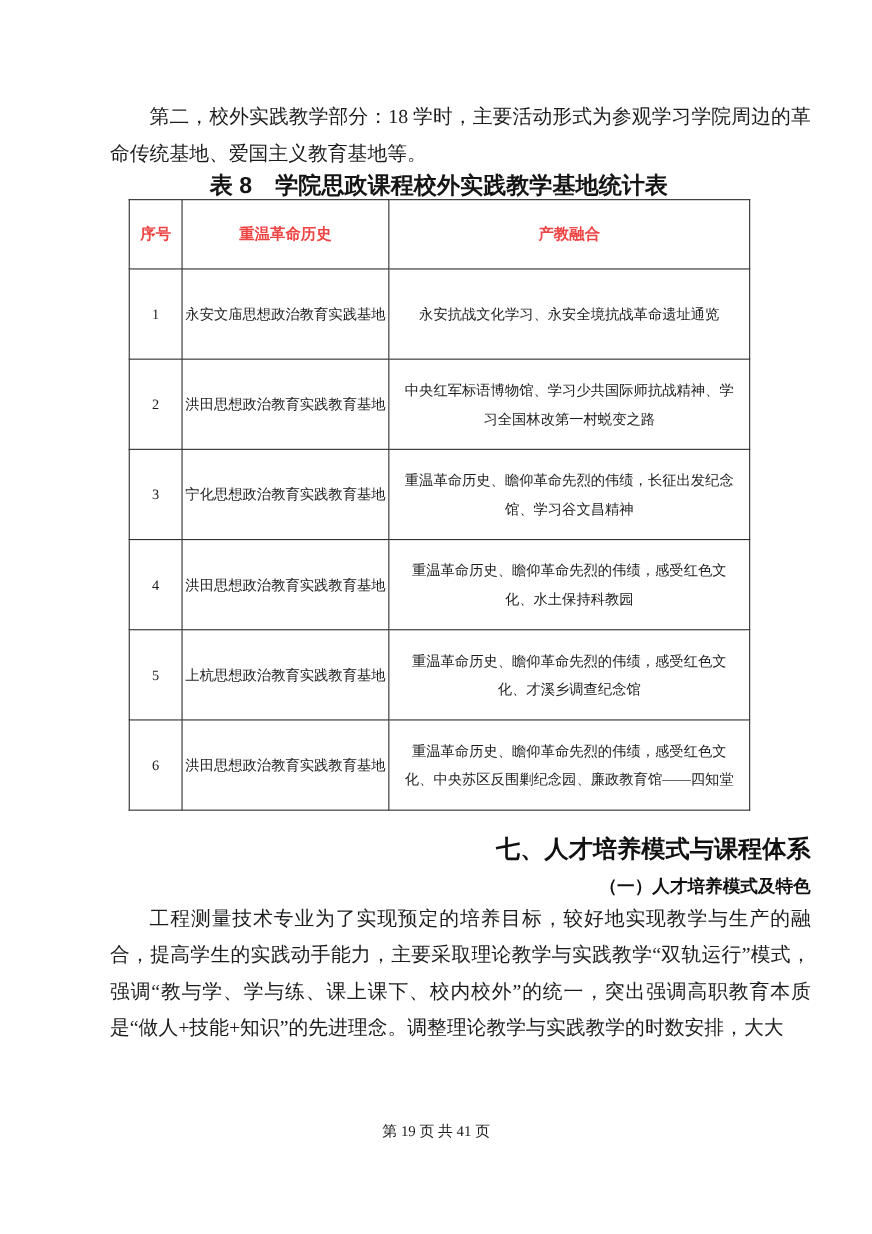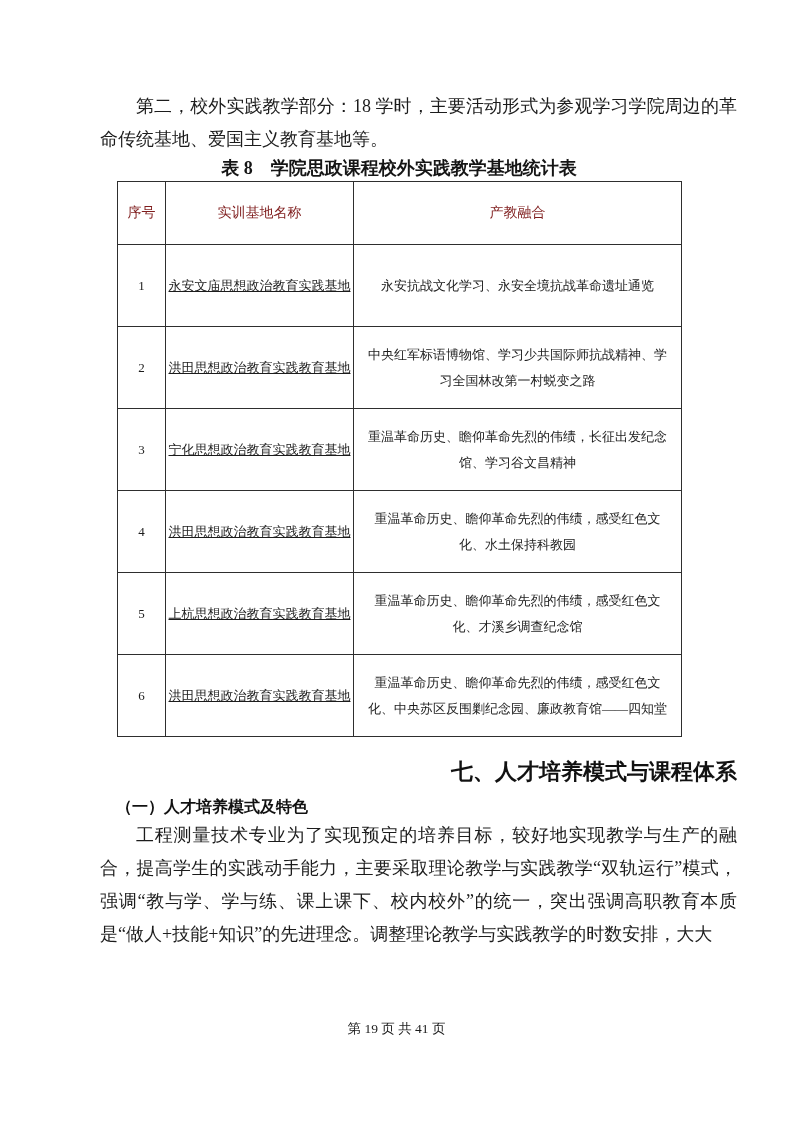--- a/index.html
+++ b/index.html
@@ -18,65 +18,66 @@
     font-size:18px;
     line-height:33px;
     text-align:justify;
     text-indent:2em;
     word-break:break-all;
   }
   .caption{
     margin:2px 0 0 17px;
     width:564px;
     text-align:center;
-    font-family:Liberation Serif, serif;
+    font-family:Liberation Sans, sans-serif;
     font-weight:bold;
-    font-size:18px;
+    font-size:21px;
     line-height:21px;
     color:#151515;
   }
   table.stats{
     margin:2px 0 0 17px;
     width:564px;
     border-collapse:collapse;
     table-layout:fixed;
   }
   table.stats th,table.stats td{
     border:1px solid #2e2e2e;
     vertical-align:middle;
     overflow:hidden;
   }
   table.stats th{
     height:60px;
     font-family:"Liberation Sans","DejaVu Sans",sans-serif;
-    font-weight:normal;
+    font-weight:bold;
     font-size:14px;
     text-align:center;
-    color:#7f1d1d;
+    color:#ef4444;
   }
   table.stats td{height:61px;font-size:13px;line-height:26px;}
   td.cell-no{text-align:center;}
-  td.cell-base{text-align:center;padding:2px 2px;text-decoration:underline;}
+  td.cell-base{text-align:center;padding:2px 2px;}
   td.cell-proj{text-align:center;padding:10px 9px;word-break:break-all;}
   h1.sec{
     margin:20px 0 0 52px;
     font-family:"Liberation Sans","DejaVu Sans",sans-serif;
     font-weight:bold;
     font-size:22px;
     line-height:30px;
     color:#111;
     text-align:right;
   }
   h2.subsec{
-    margin:8px 0 0 16px;
+    margin:8px 0 0 4px;
     font-family:"Liberation Sans","DejaVu Sans",sans-serif;
     font-weight:bold;
     font-size:16px;
     line-height:24px;
     color:#111;
+    text-align:right;
   }
   p.body.first{margin-top:2px;}
   .footer{
     position:absolute;
     left:0;top:1020px;
     width:793px;
     text-align:center;
     font-size:13.5px;
     color:#1c1c1c;
   }
@@ -93,21 +94,21 @@
 
     <table class="stats">
       <colgroup>
         <col style="width:48px">
         <col style="width:188px">
         <col style="width:328px">
       </colgroup>
       <thead>
         <tr>
           <th>序号</th>
-          <th>实训基地名称</th>
+          <th>重温革命历史</th>
           <th>产教融合</th>
         </tr>
       </thead>
       <tbody>
         <tr>
           <td class="cell-no">1</td>
           <td class="cell-base">永安文庙思想政治教育实践基地</td>
           <td class="cell-proj">永安抗战文化学习、永安全境抗战革命遗址通览</td>
         </tr>
         <tr>

